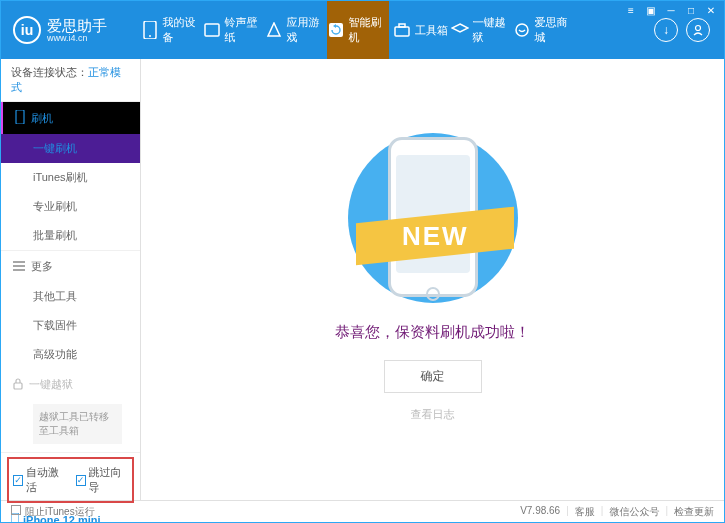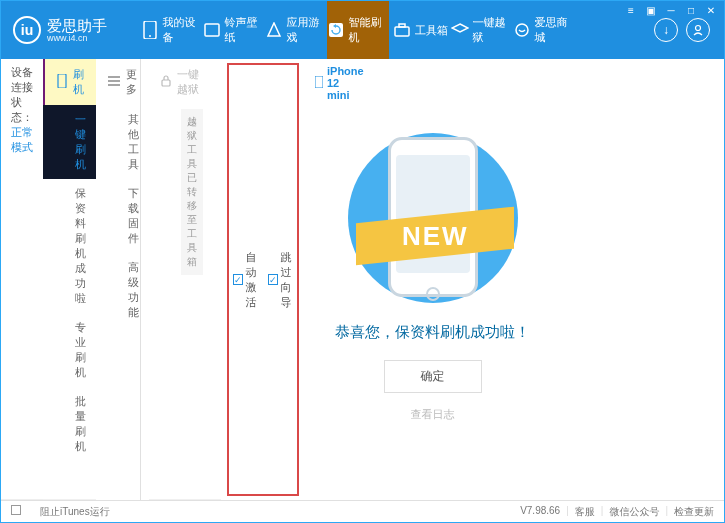--- a/index.html
+++ b/index.html
@@ -11,47 +11,47 @@
 .logo-url{font-size:9px;opacity:.9}
 .nav{display:flex;height:100%;flex:1}
 .nav-item{width:62px;display:flex;flex-direction:row;align-items:center;justify-content:center;font-size:11px;cursor:pointer;gap:3px}
 .nav-item.active{background:#a16207}
 .nav-icon{width:20px;height:18px;display:flex;align-items:center;justify-content:center}
 .win-controls{position:absolute;top:2px;right:4px;display:flex;gap:2px;font-size:10px}
 .win-btn{width:18px;height:14px;display:flex;align-items:center;justify-content:center;cursor:pointer}
 .right-icons{display:flex;gap:8px;padding-right:14px}
 .circ-icon{width:24px;height:24px;border:1.5px solid #fff;border-radius:50%;display:flex;align-items:center;justify-content:center;cursor:pointer;font-size:12px}
 .body-area{display:flex;height:calc(100% - 58px - 22px)}
-.sidebar{width:140px;border-right:1px solid #e0e0e0;display:flex;flex-direction:row;font-size:11px;color:#555}
+.sidebar{width:140px;border-right:1px solid #e0e0e0;display:flex;flex-direction:column;font-size:11px;color:#555}
 .status-bar{padding:6px 10px;border-bottom:1px solid #eee;font-size:11px}
 .status-val{color:#1f8fe0}
 .side-section{border-bottom:1px solid #f0f0f0}
 .side-head{display:flex;align-items:center;gap:6px;padding:8px 12px;color:#666;cursor:pointer}
-.side-head.active-blue{color:#1f8fe0;border-left:2px solid #701a75;background:#fef9c3}
+.side-head.active-blue{color:#1f8fe0;border-left:2px solid #d946ef;background:#000000}
 .side-sub{padding:7px 10px 7px 32px;cursor:pointer;color:#666}
-.side-sub.active{background:#0f172a;color:#1f8fe0}
+.side-sub.active{background:#4c1d95;color:#1f8fe0}
 .note-box{margin:4px 18px 8px 32px;padding:6px;background:#f5f5f5;font-size:10px;color:#999;line-height:1.4}
 .checkbox-row{border:2px solid #d94848;margin:4px 6px;padding:6px 4px;display:flex;gap:10px;font-size:11px}
 .cb{display:flex;align-items:center;gap:3px;cursor:pointer}
 .cb-box{width:11px;height:11px;border:1px solid #1f8fe0;display:inline-flex;align-items:center;justify-content:center;color:#1f8fe0;font-size:9px}
 .device-info{padding:6px 10px;font-size:11px}
 .device-name{color:#1f8fe0;display:flex;align-items:center;gap:4px;font-weight:bold}
 .main{flex:1;display:flex;flex-direction:column;align-items:center;justify-content:center;position:relative}
 .phone-illus{width:130px;height:170px;position:relative;margin-bottom:16px}
 .phone-body{position:absolute;left:20px;top:0;width:90px;height:160px;background:#fff;border:3px solid #c9d6e0;border-radius:14px}
 .phone-screen{position:absolute;left:28px;top:18px;width:74px;height:118px;background:#e8f0f6;border-radius:4px}
 .phone-btn{position:absolute;left:58px;bottom:6px;width:14px;height:14px;border:2px solid #c9d6e0;border-radius:50%}
 .new-ribbon{position:absolute;left:-12px;top:78px;width:158px;height:42px;background:#f5c542;transform:skewY(-6deg);display:flex;align-items:center;justify-content:center}
 .new-text{font-size:26px;font-weight:900;color:#fff;letter-spacing:2px;transform:skewY(6deg)}
 .circle-bg{position:absolute;width:170px;height:170px;border-radius:50%;background:#47b0f0;z-index:-1;left:-20px;top:-4px}
-.success-msg{font-size:15px;color:#0369a1;margin-bottom:18px}
+.success-msg{font-size:15px;color:#701a75;margin-bottom:18px}
 .confirm-btn{border:1px solid #ddd;background:#fff;padding:7px 36px;font-size:12px;color:#555;cursor:pointer;margin-bottom:14px}
 .view-log{font-size:11px;color:#bbb;cursor:pointer}
 .footer{height:22px;border-top:1px solid #e0e0e0;display:flex;align-items:center;font-size:10px;color:#777;padding:0 10px}
-.footer-left{display:flex;gap:19px;cursor:pointer}
+.footer-left{display:flex;gap:4px;cursor:pointer}
 .footer-cb{width:10px;height:10px;border:1px solid #999;display:inline-block}
 .footer-right{margin-left:auto;display:flex;gap:6px}
 .footer-link{cursor:pointer}
 .sep{color:#ddd}
 .nav-icon svg{fill:#fff}
 </style>
 </head>
 <body>
 
 <div class="header">
@@ -149,21 +149,21 @@
       <span>设备连接状态：</span><span class="status-val">正常模式</span>
     </div>
     <div class="side-section">
       <div class="side-head active-blue">
         <span><svg width="10" height="14" viewBox="0 0 10 14">
               <rect x="1" y="0" width="8" height="14" rx="1" fill="none" stroke="#1f8fe0" stroke-width="1.2"></rect>
             </svg></span>
         <span>刷机</span>
       </div>
       <div class="side-sub active">一键刷机</div>
-      <div class="side-sub">保资料刷机成功啦</div>
+      <div class="side-sub">iTunes刷机</div>
       <div class="side-sub">专业刷机</div>
       <div class="side-sub">批量刷机</div>
     </div>
     <div class="side-section" style="border-bottom:none">
       <div class="side-head">
         <span><svg width="12" height="10" viewBox="0 0 12 10">
               <line x1="0" y1="1" x2="12" y2="1" stroke="#888" stroke-width="1.5"></line>
               <line x1="0" y1="5" x2="12" y2="5" stroke="#888" stroke-width="1.5"></line>
               <line x1="0" y1="9" x2="12" y2="9" stroke="#888" stroke-width="1.5"></line>
             </svg></span>

